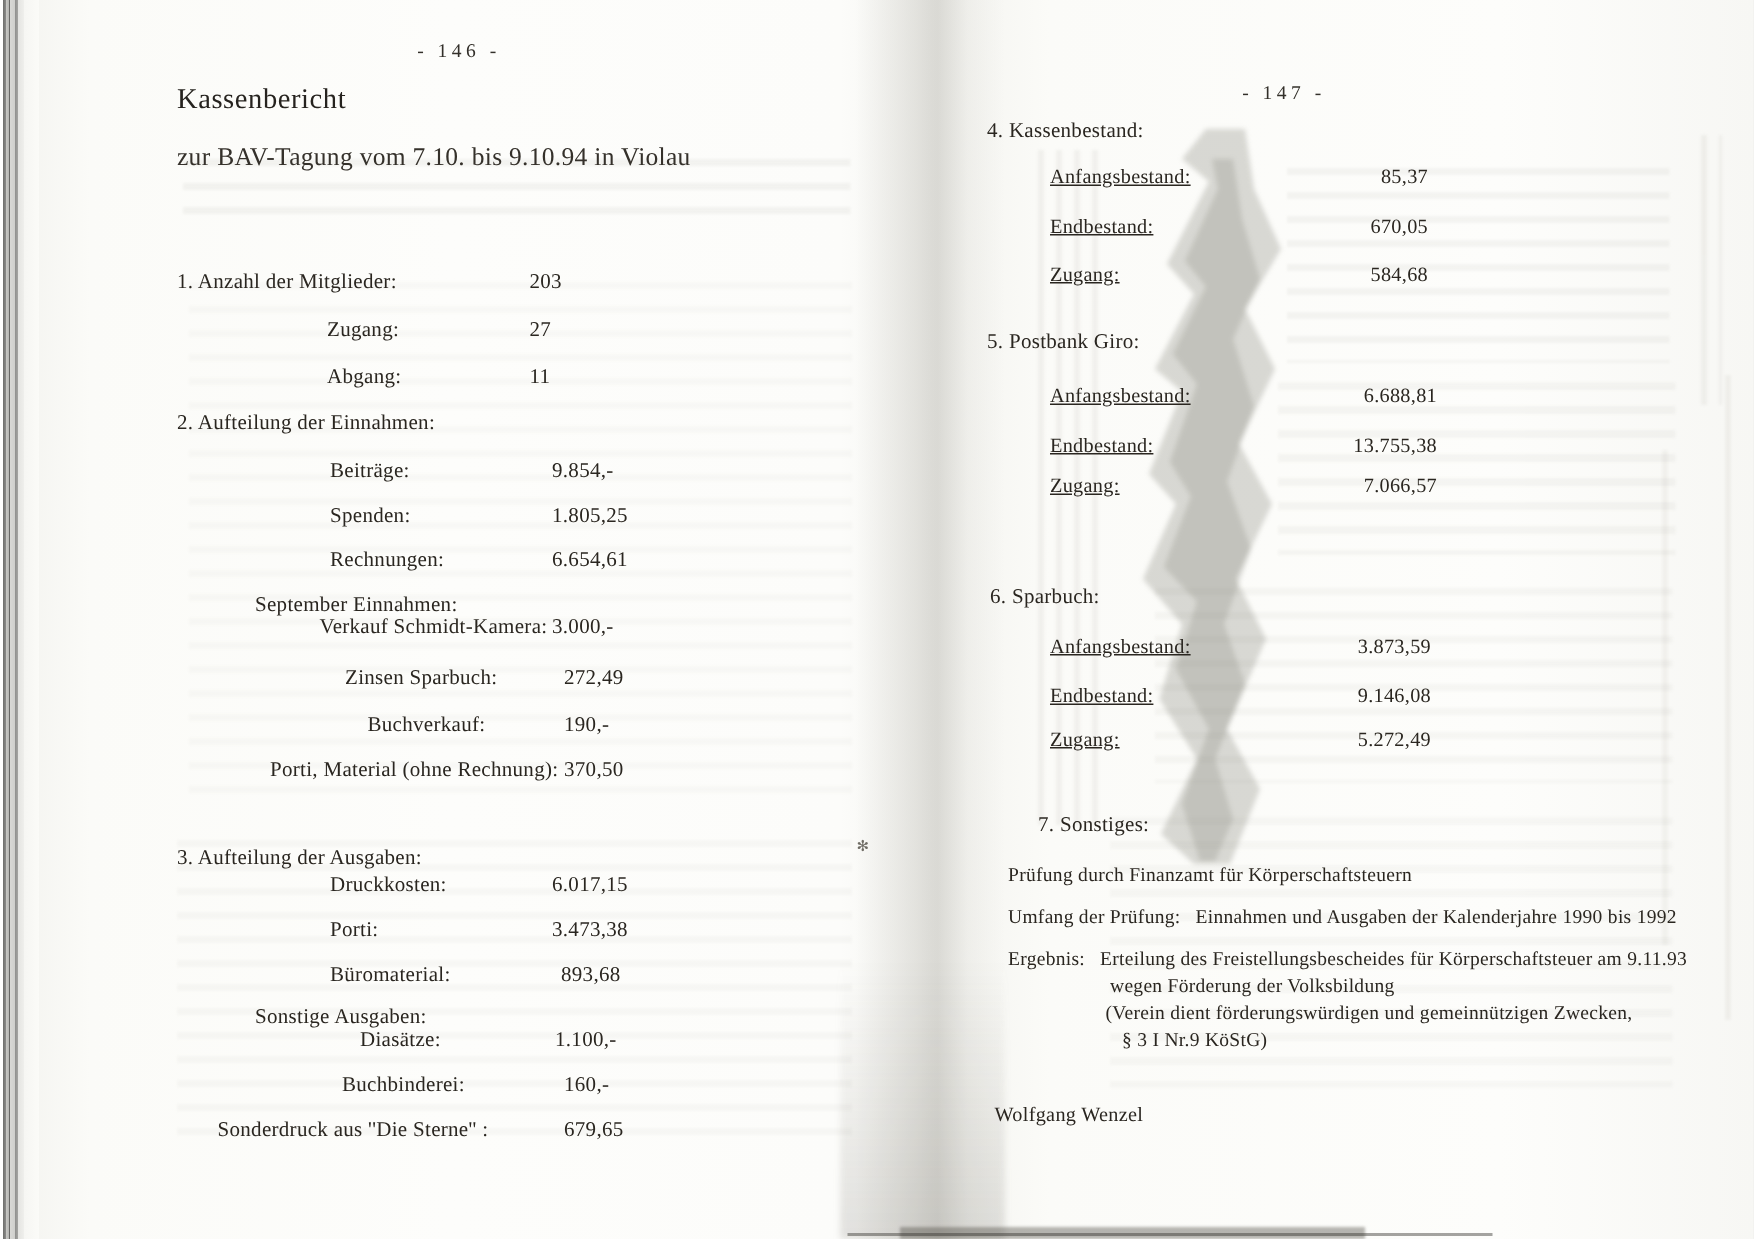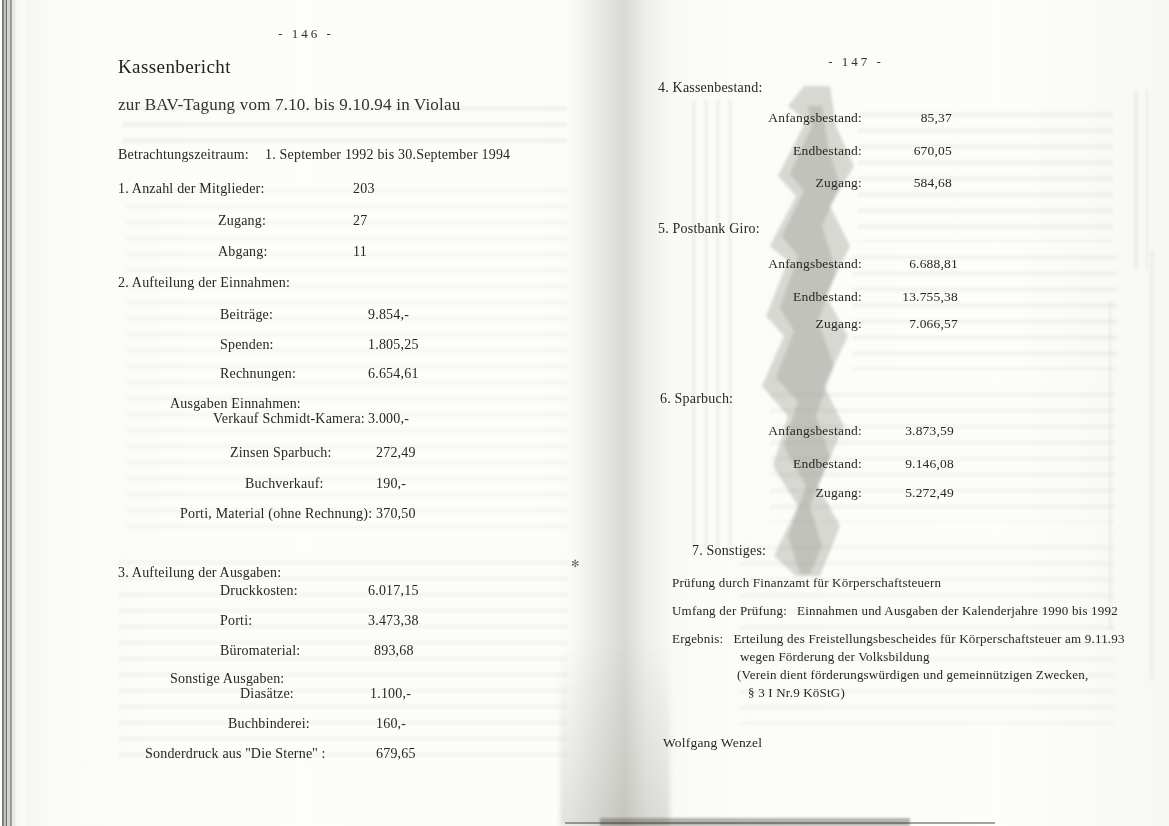--- a/index.html
+++ b/index.html
@@ -13,21 +13,21 @@
     font-family:"Liberation Serif","DejaVu Serif",serif;
     color:#26231f;
   }
   .abs{position:absolute;white-space:nowrap;}
   .lp{font-size:14px;letter-spacing:.2px;color:#2a2620;}
   .rp{font-size:13.5px;letter-spacing:.2px;color:#2a2620;}
   .pageno{font-size:13px;letter-spacing:3px;text-align:center;width:120px;color:#33302a;}
   .doc-title{font-size:19px;letter-spacing:.4px;}
   .doc-subtitle{font-size:17px;letter-spacing:.2px;color:#35312b;}
   .sec-head{font-size:14px;}
-  .rlabel{text-align:right;}
+  .rlabel{text-align:left;text-decoration:underline;}
   .rvalue{text-align:right;}
   .s7line{font-size:13px;}
   
   .binding{
     left:0;top:0;width:26px;height:826px;
     background:linear-gradient(90deg,
       #ffffff 0px,#ffffff 2px,
       #6e6e6c 2px,#8c8c8a 4px,
       #c9c9c6 4px,#b5b5b2 6px,
       #5f5f5d 6px,#7a7a78 7px,
@@ -92,39 +92,36 @@
   <div class="abs ghost-lines" style="left:740px;top:545px;width:375px;height:180px;opacity:.35;"></div>
   <div class="abs ghost-vert" style="left:1134px;top:90px;width:14px;height:180px;opacity:.5;"></div>
   <div class="abs ghost-vert" style="left:1150px;top:250px;width:12px;height:430px;opacity:.45;"></div>
   <div class="abs ghost-vert" style="left:1108px;top:300px;width:12px;height:330px;opacity:.4;"></div>
   <div class="abs gutter-mark">✻</div>
 
   <div class="abs pageno" style="left:246px;top:26px;">-  146  -</div>
   <div class="abs doc-title" style="left:118px;top:56px;">Kassenbericht</div>
   <div class="abs doc-subtitle" style="left:118px;top:95px;">zur BAV-Tagung  vom 7.10. bis 9.10.94 in Violau</div>
 
-  <div class="abs lp" style="left:118px;top:147px;">
-    <span>Betrachtungszeitraum:</span><span style="margin-left:16px;">1. September 1992 bis 30.September 1994</span>
-  </div>
 
   <div class="abs lp sec-head" style="left:118px;top:181px;">1. Anzahl der Mitglieder:</div>
   <div class="abs lp" style="left:353px;top:181px;">203</div>
   <div class="abs lp" style="left:218px;top:213px;">Zugang:</div>
   <div class="abs lp" style="left:353px;top:213px;">27</div>
   <div class="abs lp" style="left:218px;top:244px;">Abgang:</div>
   <div class="abs lp" style="left:353px;top:244px;">11</div>
 
   <div class="abs lp sec-head" style="left:118px;top:275px;">2. Aufteilung der Einnahmen:</div>
   <div class="abs lp" style="left:220px;top:307px;">Beiträge:</div>
   <div class="abs lp" style="left:368px;top:307px;">9.854,-</div>
   <div class="abs lp" style="left:220px;top:337px;">Spenden:</div>
   <div class="abs lp" style="left:368px;top:337px;">1.805,25</div>
   <div class="abs lp" style="left:220px;top:366px;">Rechnungen:</div>
   <div class="abs lp" style="left:368px;top:366px;">6.654,61</div>
-  <div class="abs lp" style="left:170px;top:396px;">Ausgaben Einnahmen:</div>
+  <div class="abs lp" style="left:170px;top:396px;">September Einnahmen:</div>
   <div class="abs lp" style="left:213px;top:411px;">Verkauf Schmidt-Kamera:</div>
   <div class="abs lp" style="left:368px;top:411px;">3.000,-</div>
   <div class="abs lp" style="left:230px;top:445px;">Zinsen Sparbuch:</div>
   <div class="abs lp" style="left:376px;top:445px;">272,49</div>
   <div class="abs lp" style="left:245px;top:476px;">Buchverkauf:</div>
   <div class="abs lp" style="left:376px;top:476px;">190,-</div>
   <div class="abs lp" style="left:180px;top:506px;">Porti, Material (ohne Rechnung):</div>
   <div class="abs lp" style="left:376px;top:506px;">370,50</div>
 
   <div class="abs lp sec-head" style="left:118px;top:565px;">3. Aufteilung  der Ausgaben:</div>

